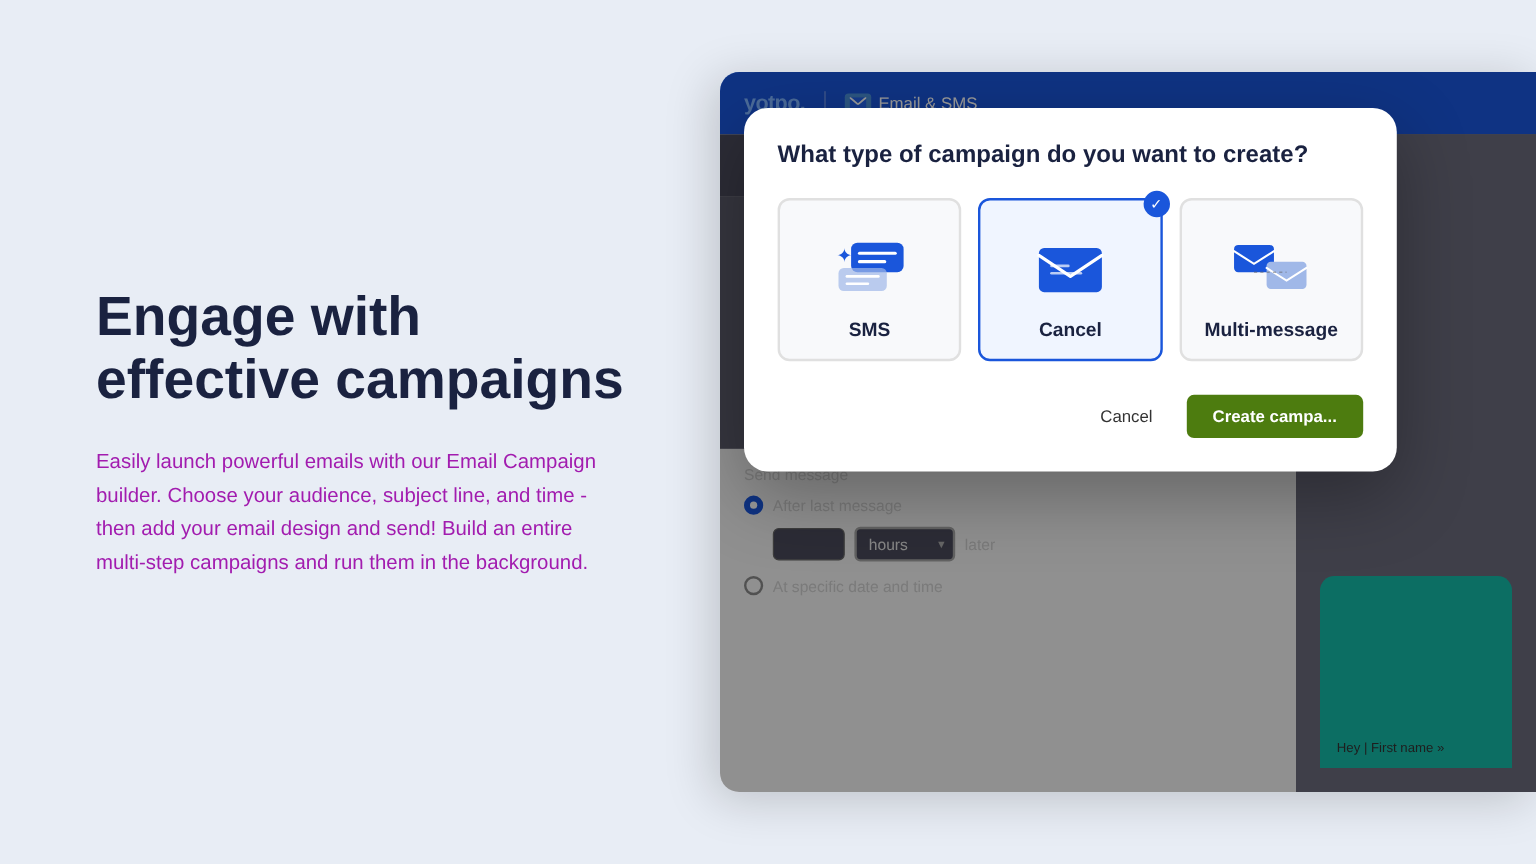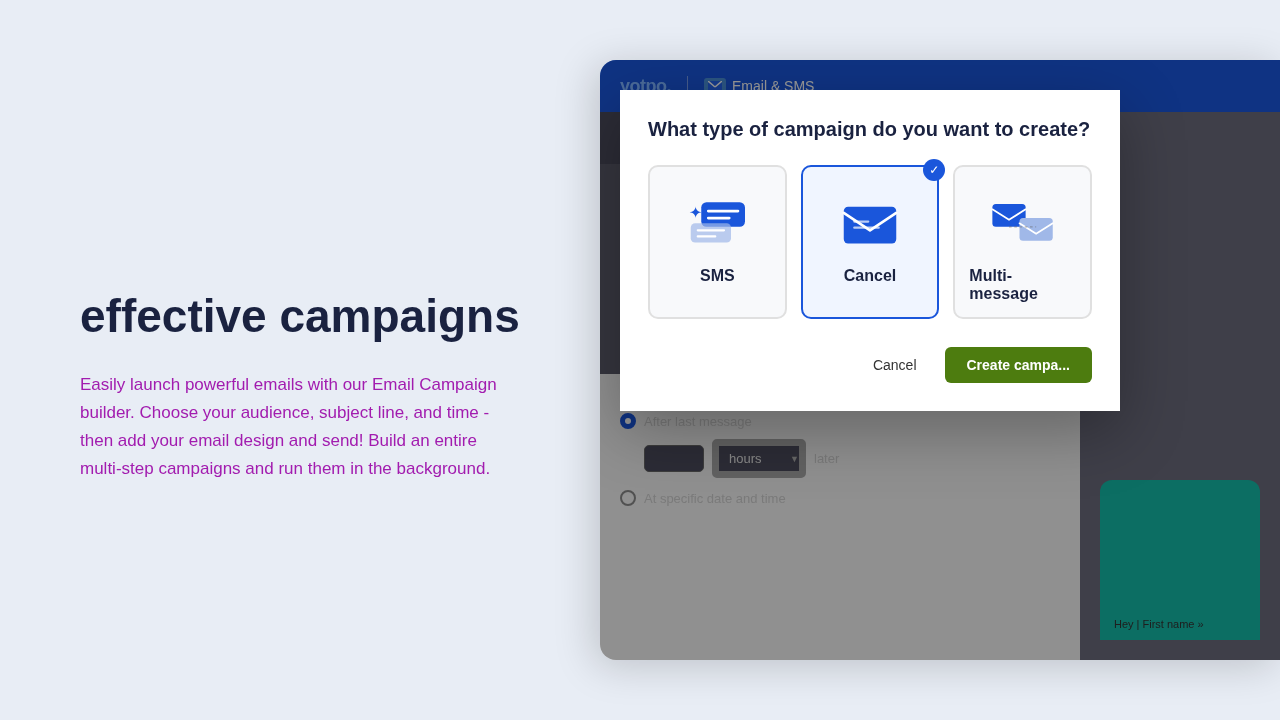--- a/index.html
+++ b/index.html
@@ -207,21 +207,21 @@
       border: 1px solid #666;
       border-radius: 5px;
       color: #e0e0e0;
       font-size: 13px;
       padding: 5px 10px;
       width: 60px;
       text-align: center;
     }
     .hours-select {
       background: #4a4a5a;
-      border: 7px solid #a3a3a3;
+      border: 2px solid #a3a3a3;
       border-radius: 5px;
       color: #e0e0e0;
       font-size: 13px;
       padding: 5px 24px 5px 10px;
       appearance: none;
       -webkit-appearance: none;
       cursor: pointer;
     }
     .select-wrapper {
       position: relative;
@@ -248,23 +248,23 @@
       top: 0; left: 0; right: 0; bottom: 0;
       background: rgba(0,0,0,0.4);
       display: flex;
       align-items: flex-start;
       justify-content: flex-start;
       padding: 30px 20px;
       z-index: 10;
     }
     .modal {
       background: white;
-      border-radius: 0;
+      border-radius: 20px;
       padding: 28px;
-      width: 500px;
+      width: 544px;
       box-shadow: 0 20px 60px rgba(0,0,0,0.3);
       position: relative;
     }
     .modal-title {
       font-size: 20px;
       font-weight: 700;
       color: #1a2240;
       margin-bottom: 24px;
     }
     .campaign-types {
@@ -372,21 +372,21 @@
       padding: 10px 14px;
       font-size: 11px;
       color: #333;
     }
   </style>
 </head>
 <body>
 
 <div class="left-panel">
   <h1 class="hero-title">
-    <br>
+    <span>Engage with</span><br>
     <span>effective campaigns</span>
   </h1>
   <p class="hero-body">Easily launch powerful emails with our Email Campaign builder. Choose your audience, subject line, and time - then add your email design and send! Build an entire multi-step campaigns and run them in the background.</p>
 </div>
 
 <div class="app-window">
 
   <div class="app-topbar">
     <span class="yotpo-logo">
       <span>yotpo.</span>

